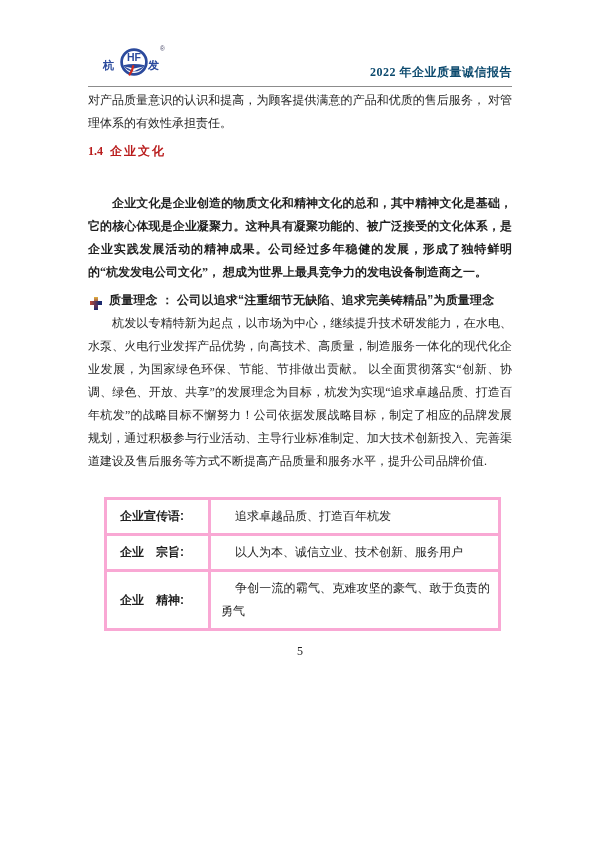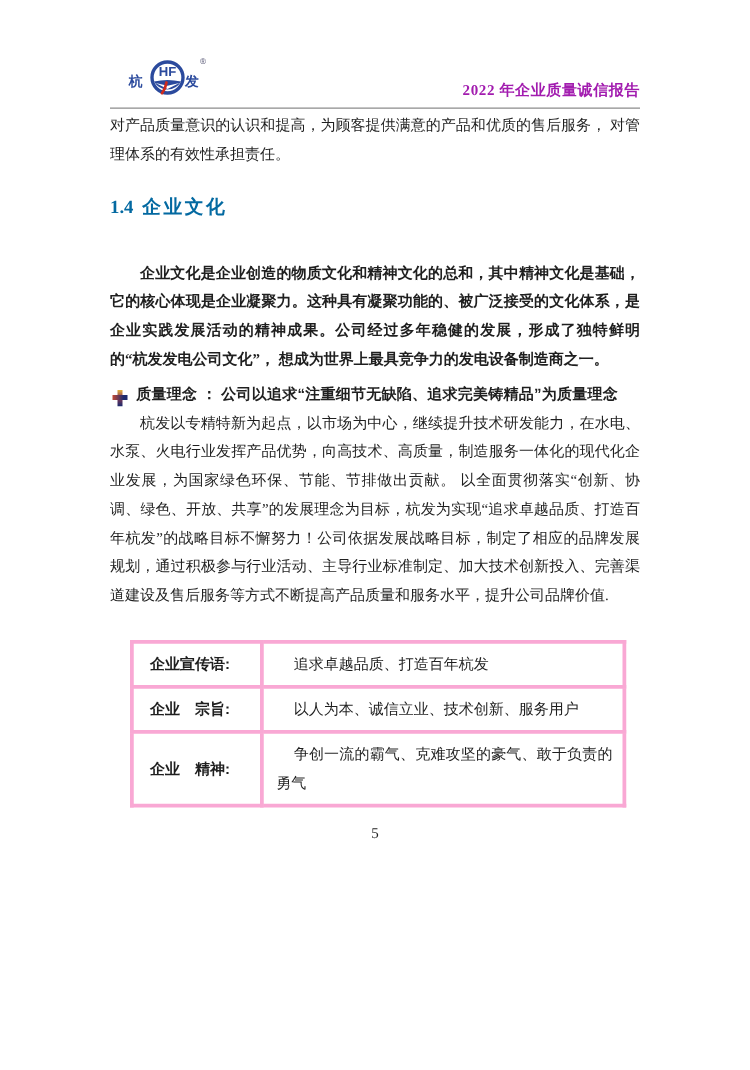--- a/index.html
+++ b/index.html
@@ -29,39 +29,39 @@
     position:absolute;
     left:14px; top:42px;
     width:64px; height:42px;
   }
   .report-title {
     position:absolute;
     right:0; bottom:5px;
     font-size:12px;
     font-weight:bold;
     letter-spacing:0.5px;
-    color:#a21caf;
+    color:#0c4a6e;
     white-space:nowrap;
   }
   
   .para {
     font-size:12px;
     line-height:23px;
     text-align:justify;
     text-justify:inter-ideograph;
     margin:0;
   }
   .para.indent { text-indent:2em; }
   .p-intro { margin-top:2px; }
   .section-heading {
-    margin-top:21px;
-    font-size:15px;
+    margin-top:6px;
+    font-size:12px;
     line-height:20px;
     font-weight:bold;
-    color:#0369a1;
+    color:#b91c1c;
   }
   .section-heading .sec-num { letter-spacing:0; margin-right:7px; }
   .section-heading .sec-title { letter-spacing:2px; }
   .p-culture { margin-top:31px;font-weight:bold; }
   
   .quality-line {
     display:flex;
     align-items:center;
     margin-top:5px;
     line-height:23px;

